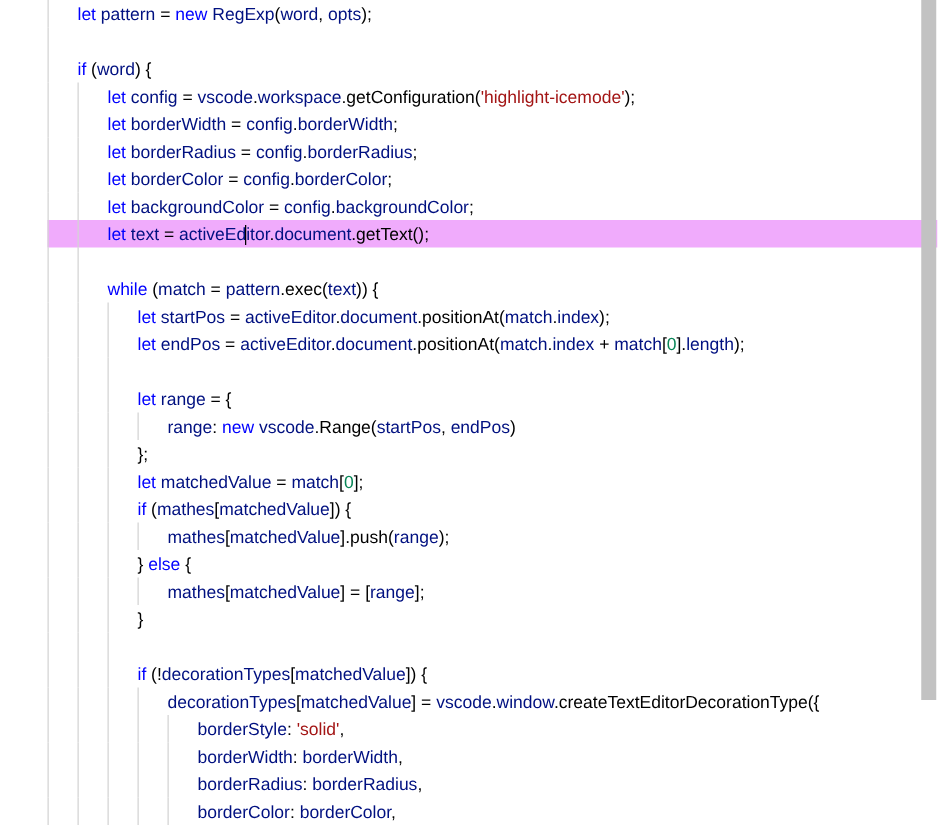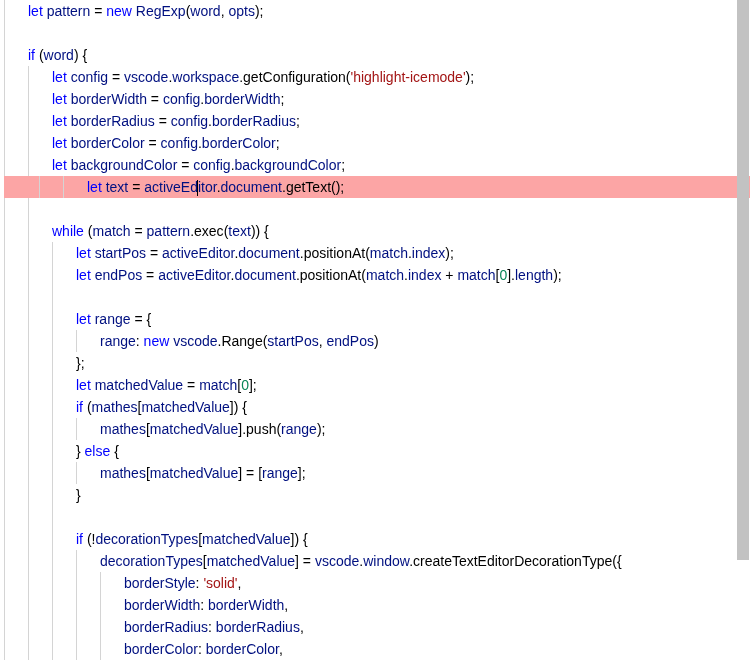--- a/index.html
+++ b/index.html
@@ -10,28 +10,28 @@
       color: #000000;
       width: 750px;
       height: 670px;
       overflow: hidden;
       position: relative;
     }
     .editor {
       padding: 0 0 0 4px;
       line-height: 22px;
       white-space: pre;
+      margin-left: 34px;
     }
     .line {
       display: block;
       height: 22px;
     }
     .highlight-line {
-      background: #fca5a5;
-      padding-left: 35px;
+      background: #f0abfc;
     }
     .kw { color: #0000ff; }
     .id { color: #001080; }
     .fn { color: #000000; }
     .str { color: #a31515; }
     .num { color: #098658; }
     .punct { color: #000000; }
     .cursor {
       display: inline-block;
       width: 1px;

